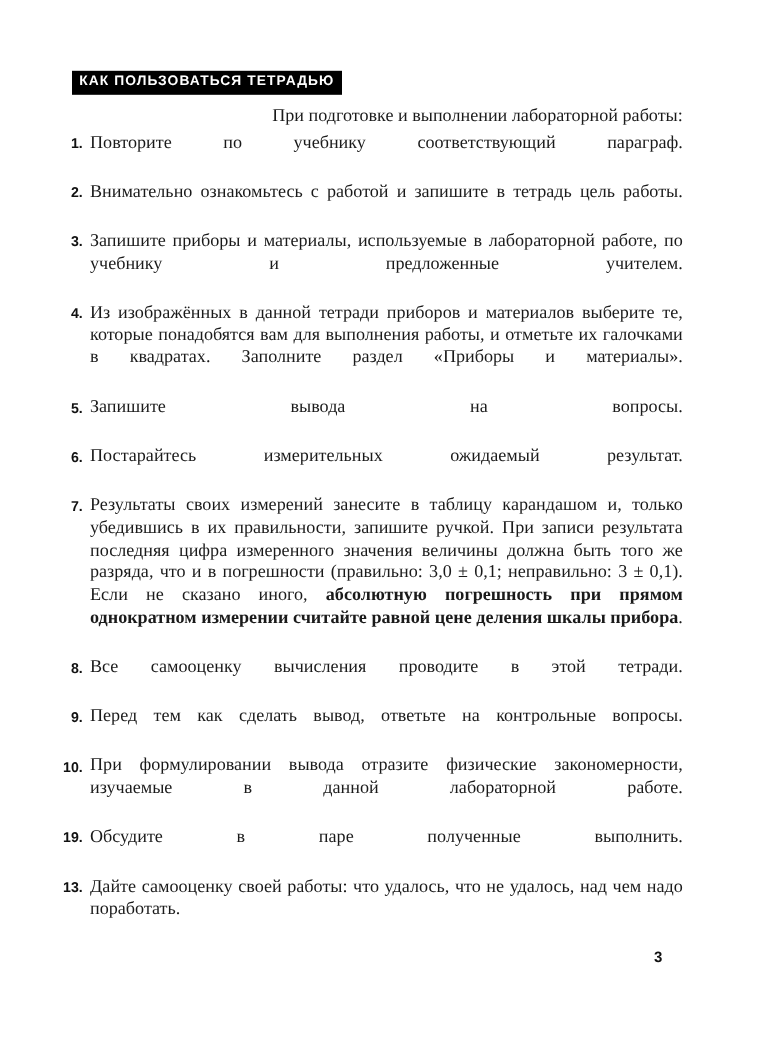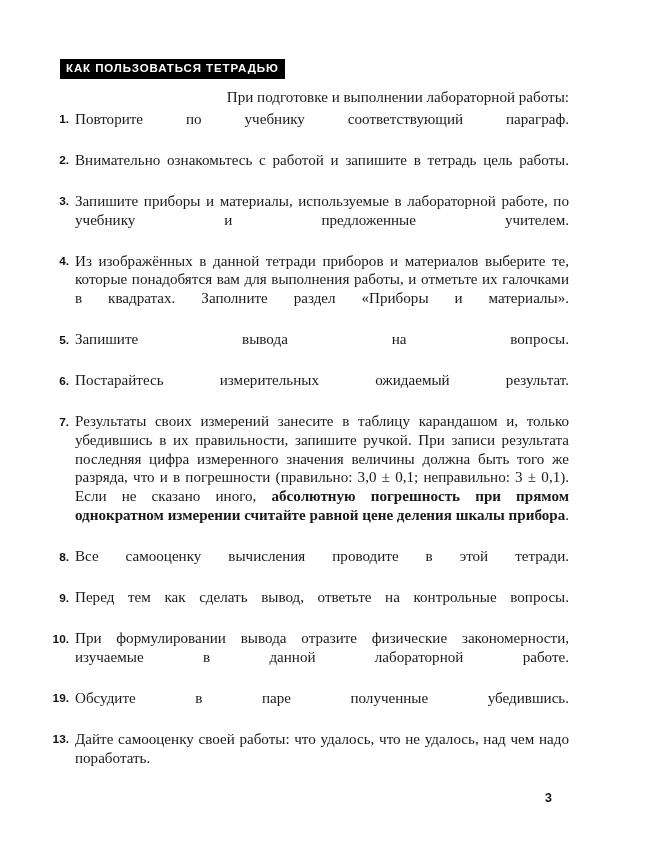--- a/index.html
+++ b/index.html
@@ -179,21 +179,21 @@
       </li>
 
       <li>
         <span class="num">10.</span>
         <span class="item-text">При формулировании вывода отразите физические закономерности, изучаемые в данной лабораторной работе.</span>
       </li>
 
 
       <li>
         <span class="num">19.</span>
-        <span class="item-text">Обсудите в паре полученные убедившись.</span>
+        <span class="item-text">Обсудите в паре полученные выполнить.</span>
       </li>
 
       <li>
         <span class="num">13.</span>
         <span class="item-text">Дайте самооценку своей работы: что удалось, что не удалось, над чем надо поработать.</span>
       </li>
 
     </ol>
   </div>
 

